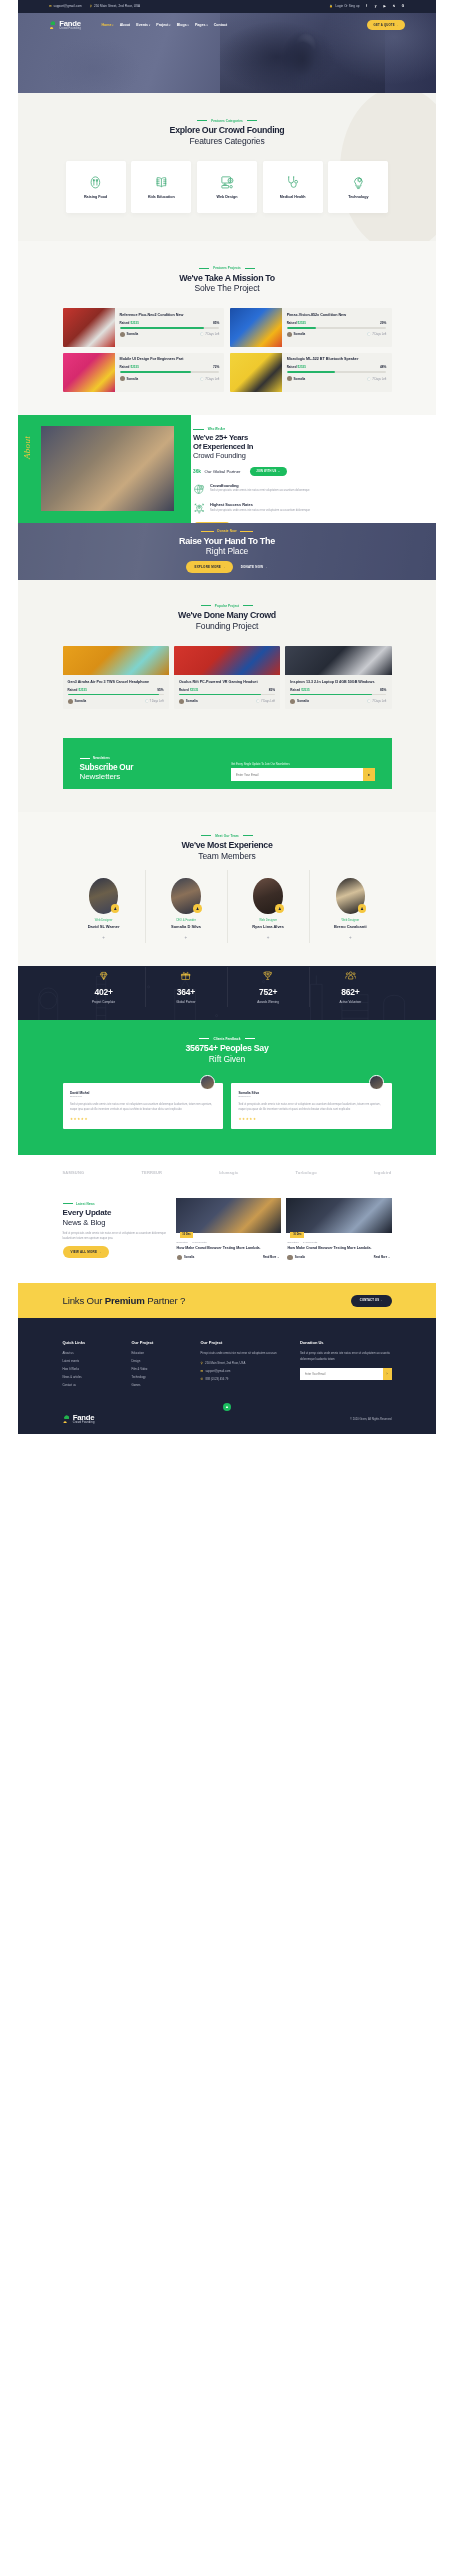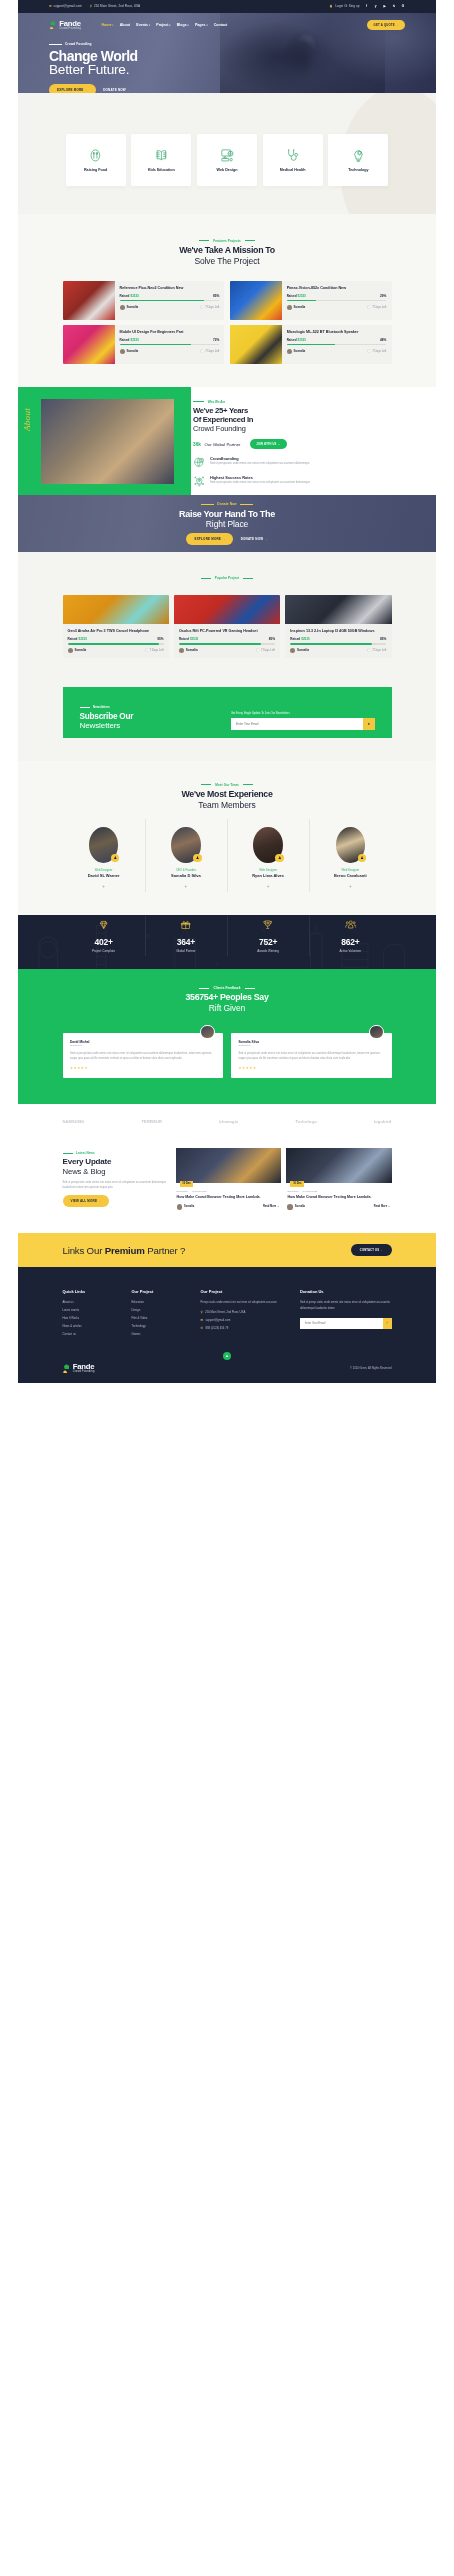--- a/index.html
+++ b/index.html
@@ -339,36 +339,35 @@
             <span>Pages</span>
             <span class="caret">▾</span>
           </a>
         <a href="#">
             <span>Contact</span>
           </a>
       </div>
       <button class="quote-btn"><span>GET A QUOTE</span> →</button>
     </div>
 
-    <div class="hero-body">
-      <div class="eyebrow">
-        <span class="bar"></span>
-        <span class="txt">Crowd Founding</span>
-      </div>
-      <h1>Change World</h1>
-      <h2>Better Future.</h2>
-      <div class="hero-btns">
-        <button class="btn-y"><span>EXPLORE MORE</span> →</button>
-        <button class="btn-ghost"><span>DONATE NOW</span> →</button>
-      </div>
-    </div>
   </div>
 
   <div class="cats-sec">
     <div class="blob"></div>
+    <div class="container">
+      <div class="sec-eyebrow">
+        <span class="bar"></span>
+          <span class="txt">Features Categories</span>
+          <span class="bar"></span>
+      </div>
+      <div class="sec-title">
+        <div class="l1">Explore Our Crowd Founding</div>
+        <div class="l2">Features Categories</div>
+      </div>
+    </div>
     <div class="cats">
       <div class="cat-card">
         <svg class="cat-ic" viewBox="0 0 24 24" fill="none" stroke="currentColor" stroke-width="1.2">
             <ellipse cx="12" cy="12" rx="7" ry="9"></ellipse>
             <path d="M9.5 7v10M9.5 7l-1 2.5 2 0z M14.5 7v10M13.5 7v3h2V7"></path>
           </svg>
         <div class="cat-label">Raising Food</div>
       </div>
       <div class="cat-card">
         <svg class="cat-ic" viewBox="0 0 24 24" fill="none" stroke="currentColor" stroke-width="1.2">
@@ -578,20 +577,24 @@
     </div>
   </div>
 
   <div class="pop-sec">
     <div class="container">
       <div class="sec-eyebrow">
         <span class="bar"></span>
           <span class="txt">Popular Project</span>
           <span class="bar"></span>
       </div>
+      <div class="sec-title">
+        <div class="l1">We've Done Many Crowd</div>
+        <div class="l2">Founding Project</div>
+      </div>
       <div class="pop-grid">
         <div class="pop-card">
           <div class="pop-img" style="background:linear-gradient(135deg,#e8a01c 0%,#d98f15 40%,#7ed4cf 70%,#c97f10 100%)"></div>
           <div class="pop-info">
             <h4>Gen3 Airoha Air Pro 3 TWS Cancel Headphone</h4>
             <div class="proj-meta">
               <span class="raised">Raised</span>
               <span class="amt">$2535</span>
               <span class="pct">95%</span>
             </div>

